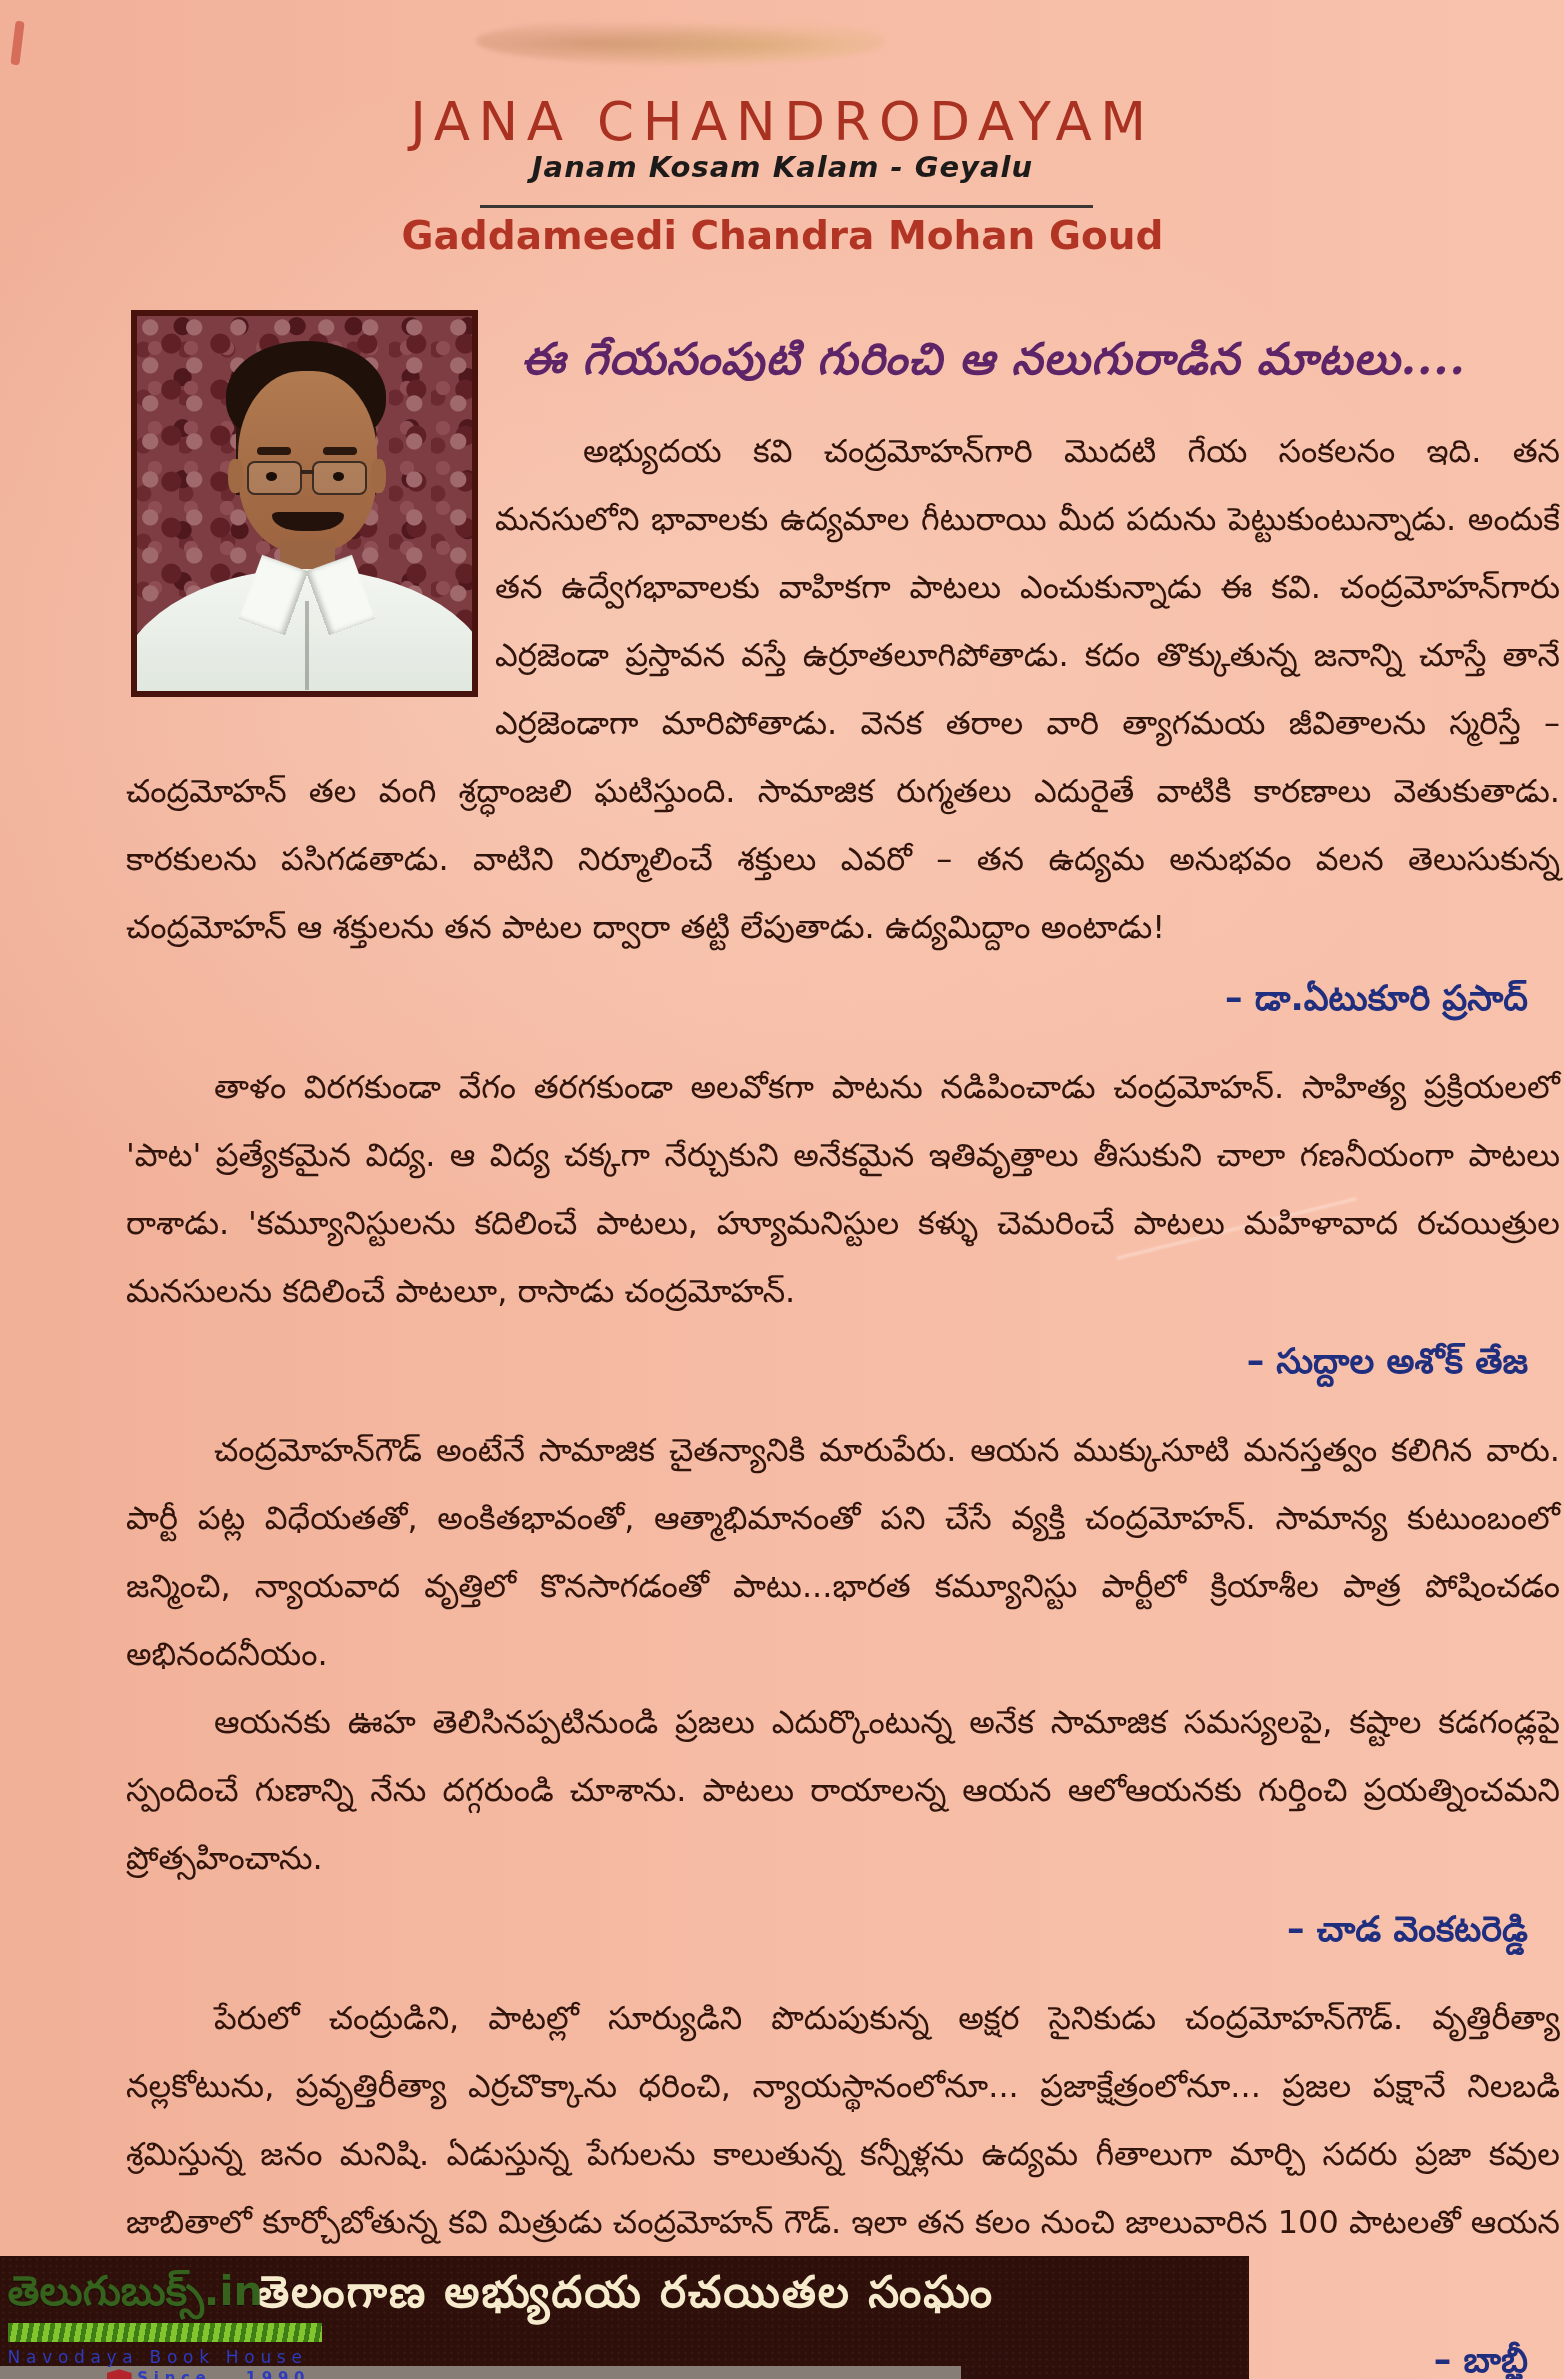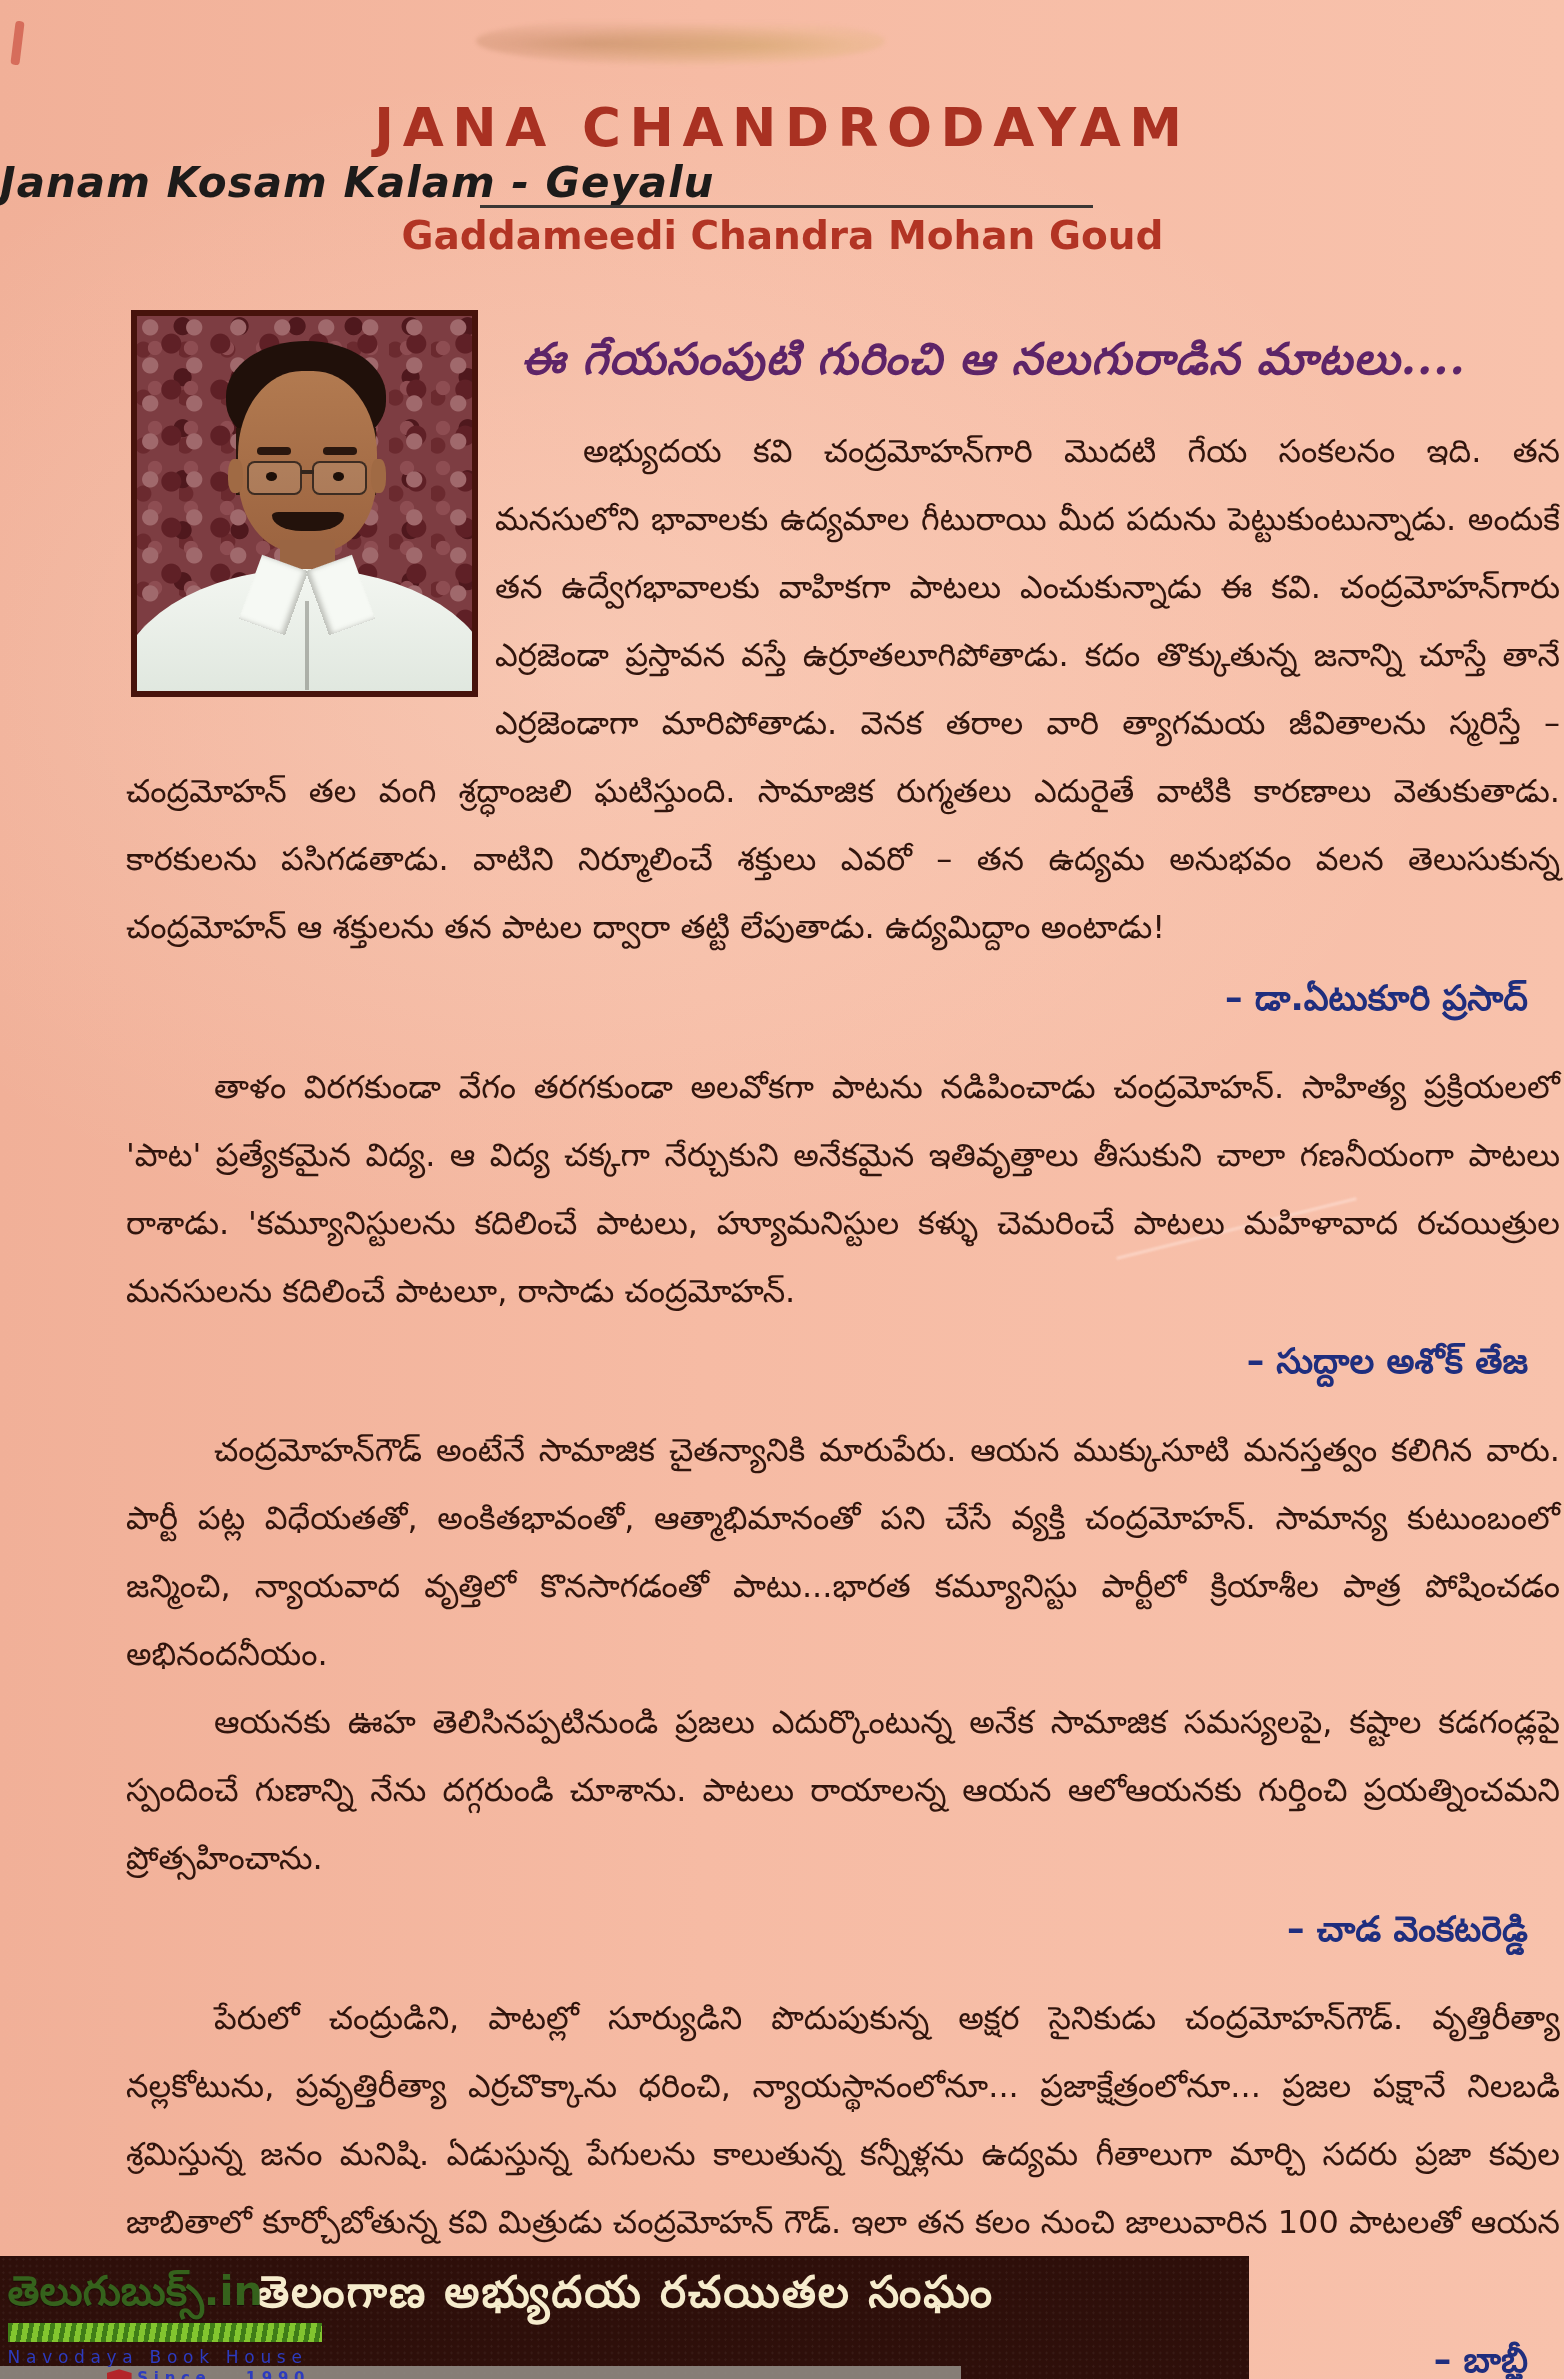--- a/index.html
+++ b/index.html
@@ -29,25 +29,25 @@
     background:rgba(255,230,220,.55); transform:rotate(-14deg); filter:blur(1px);
   }
   .bottom-edge {
     position:absolute; left:0; top:2366px; width:961px; height:13.3px;
     background:#95918a; opacity:.85;
   }
 
   
   .header-title {
     position:absolute; top:91px; left:0; width:100%; text-align:center;
-    font-size:53px; font-weight:bold; letter-spacing:8.6px; color:#a93122;margin-top:6px;
+    font-size:53px; font-weight:normal; letter-spacing:8.6px; color:#a93122;
   }
   .header-subtitle {
-    position:absolute; top:158px; left:0; width:100%; text-align:left;
-    font-size:42px; font-style:italic; font-weight:bold; color:#1d1b1a; letter-spacing:1px;
+    position:absolute; top:150px; left:0; width:100%; text-align:center;
+    font-size:29px; font-style:italic; font-weight:bold; color:#1d1b1a; letter-spacing:1px;
   }
   .header-divider {
     position:absolute; top:205px; left:480px; width:613px; height:2.9px; background:#3b3735;
   }
   .header-author {
     position:absolute; top:213px; left:0; width:100%; text-align:center;
     font-size:39px; font-weight:bold; color:#b23424;
   }
 
   

